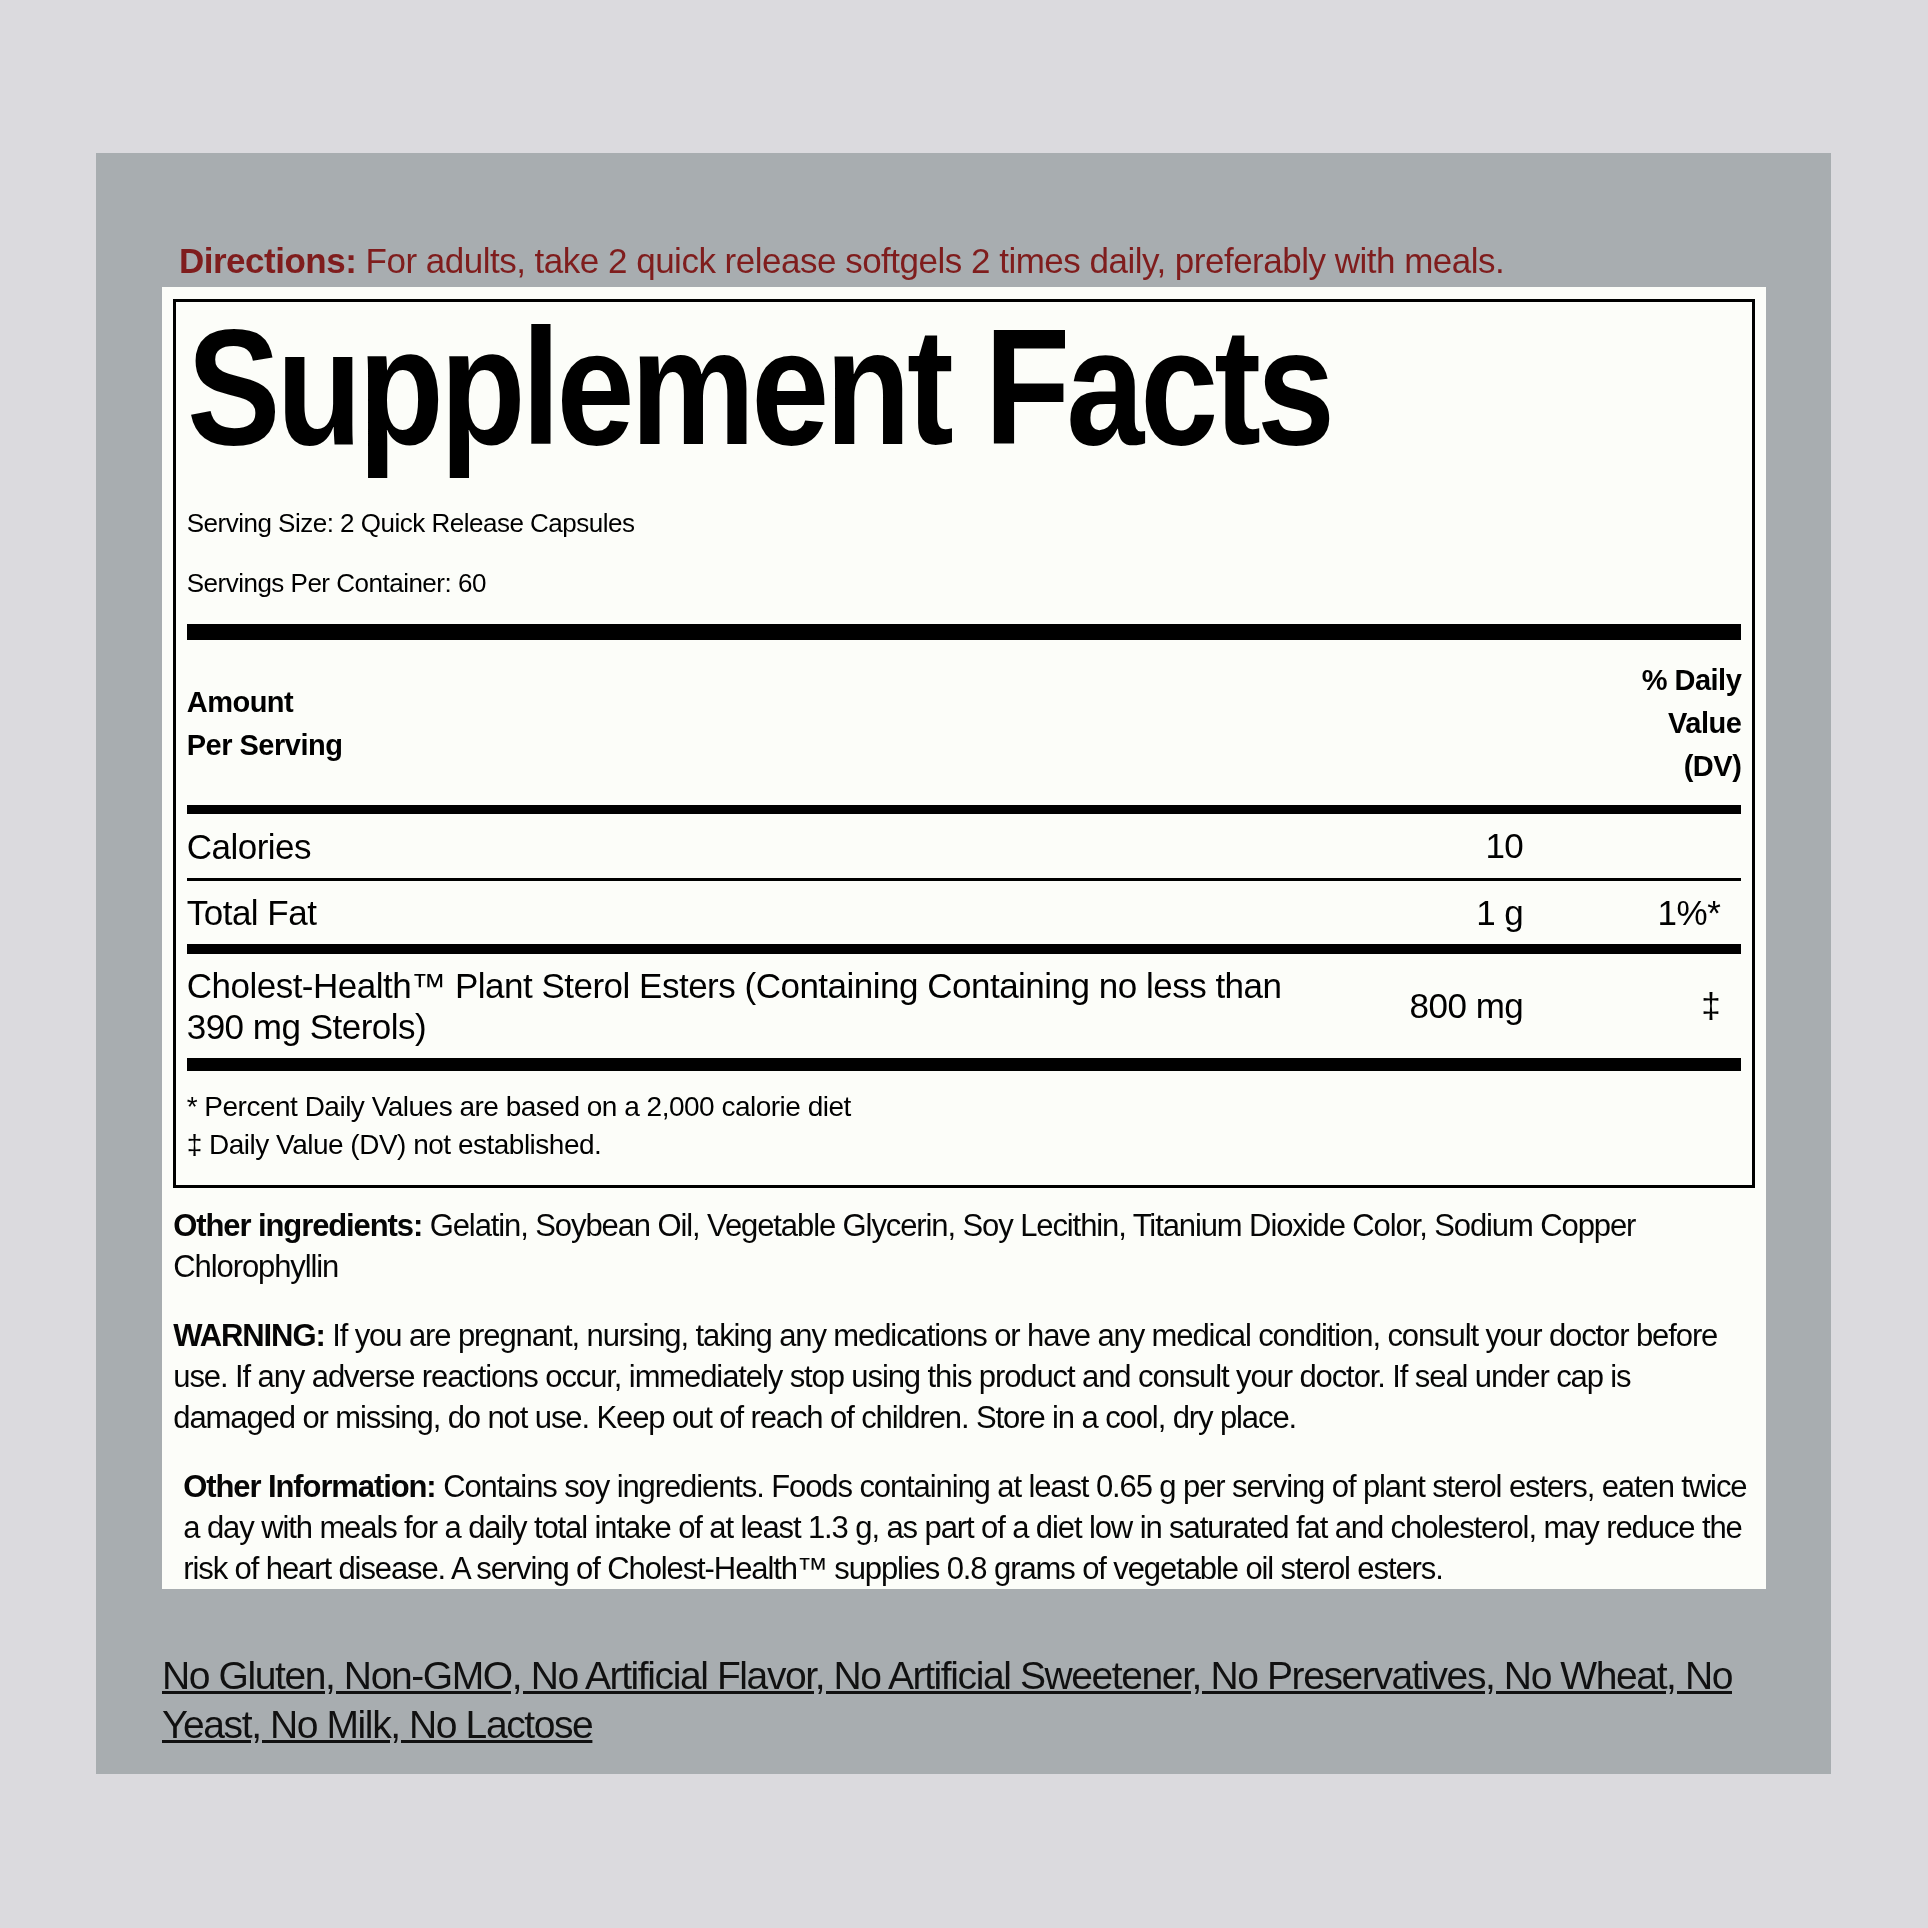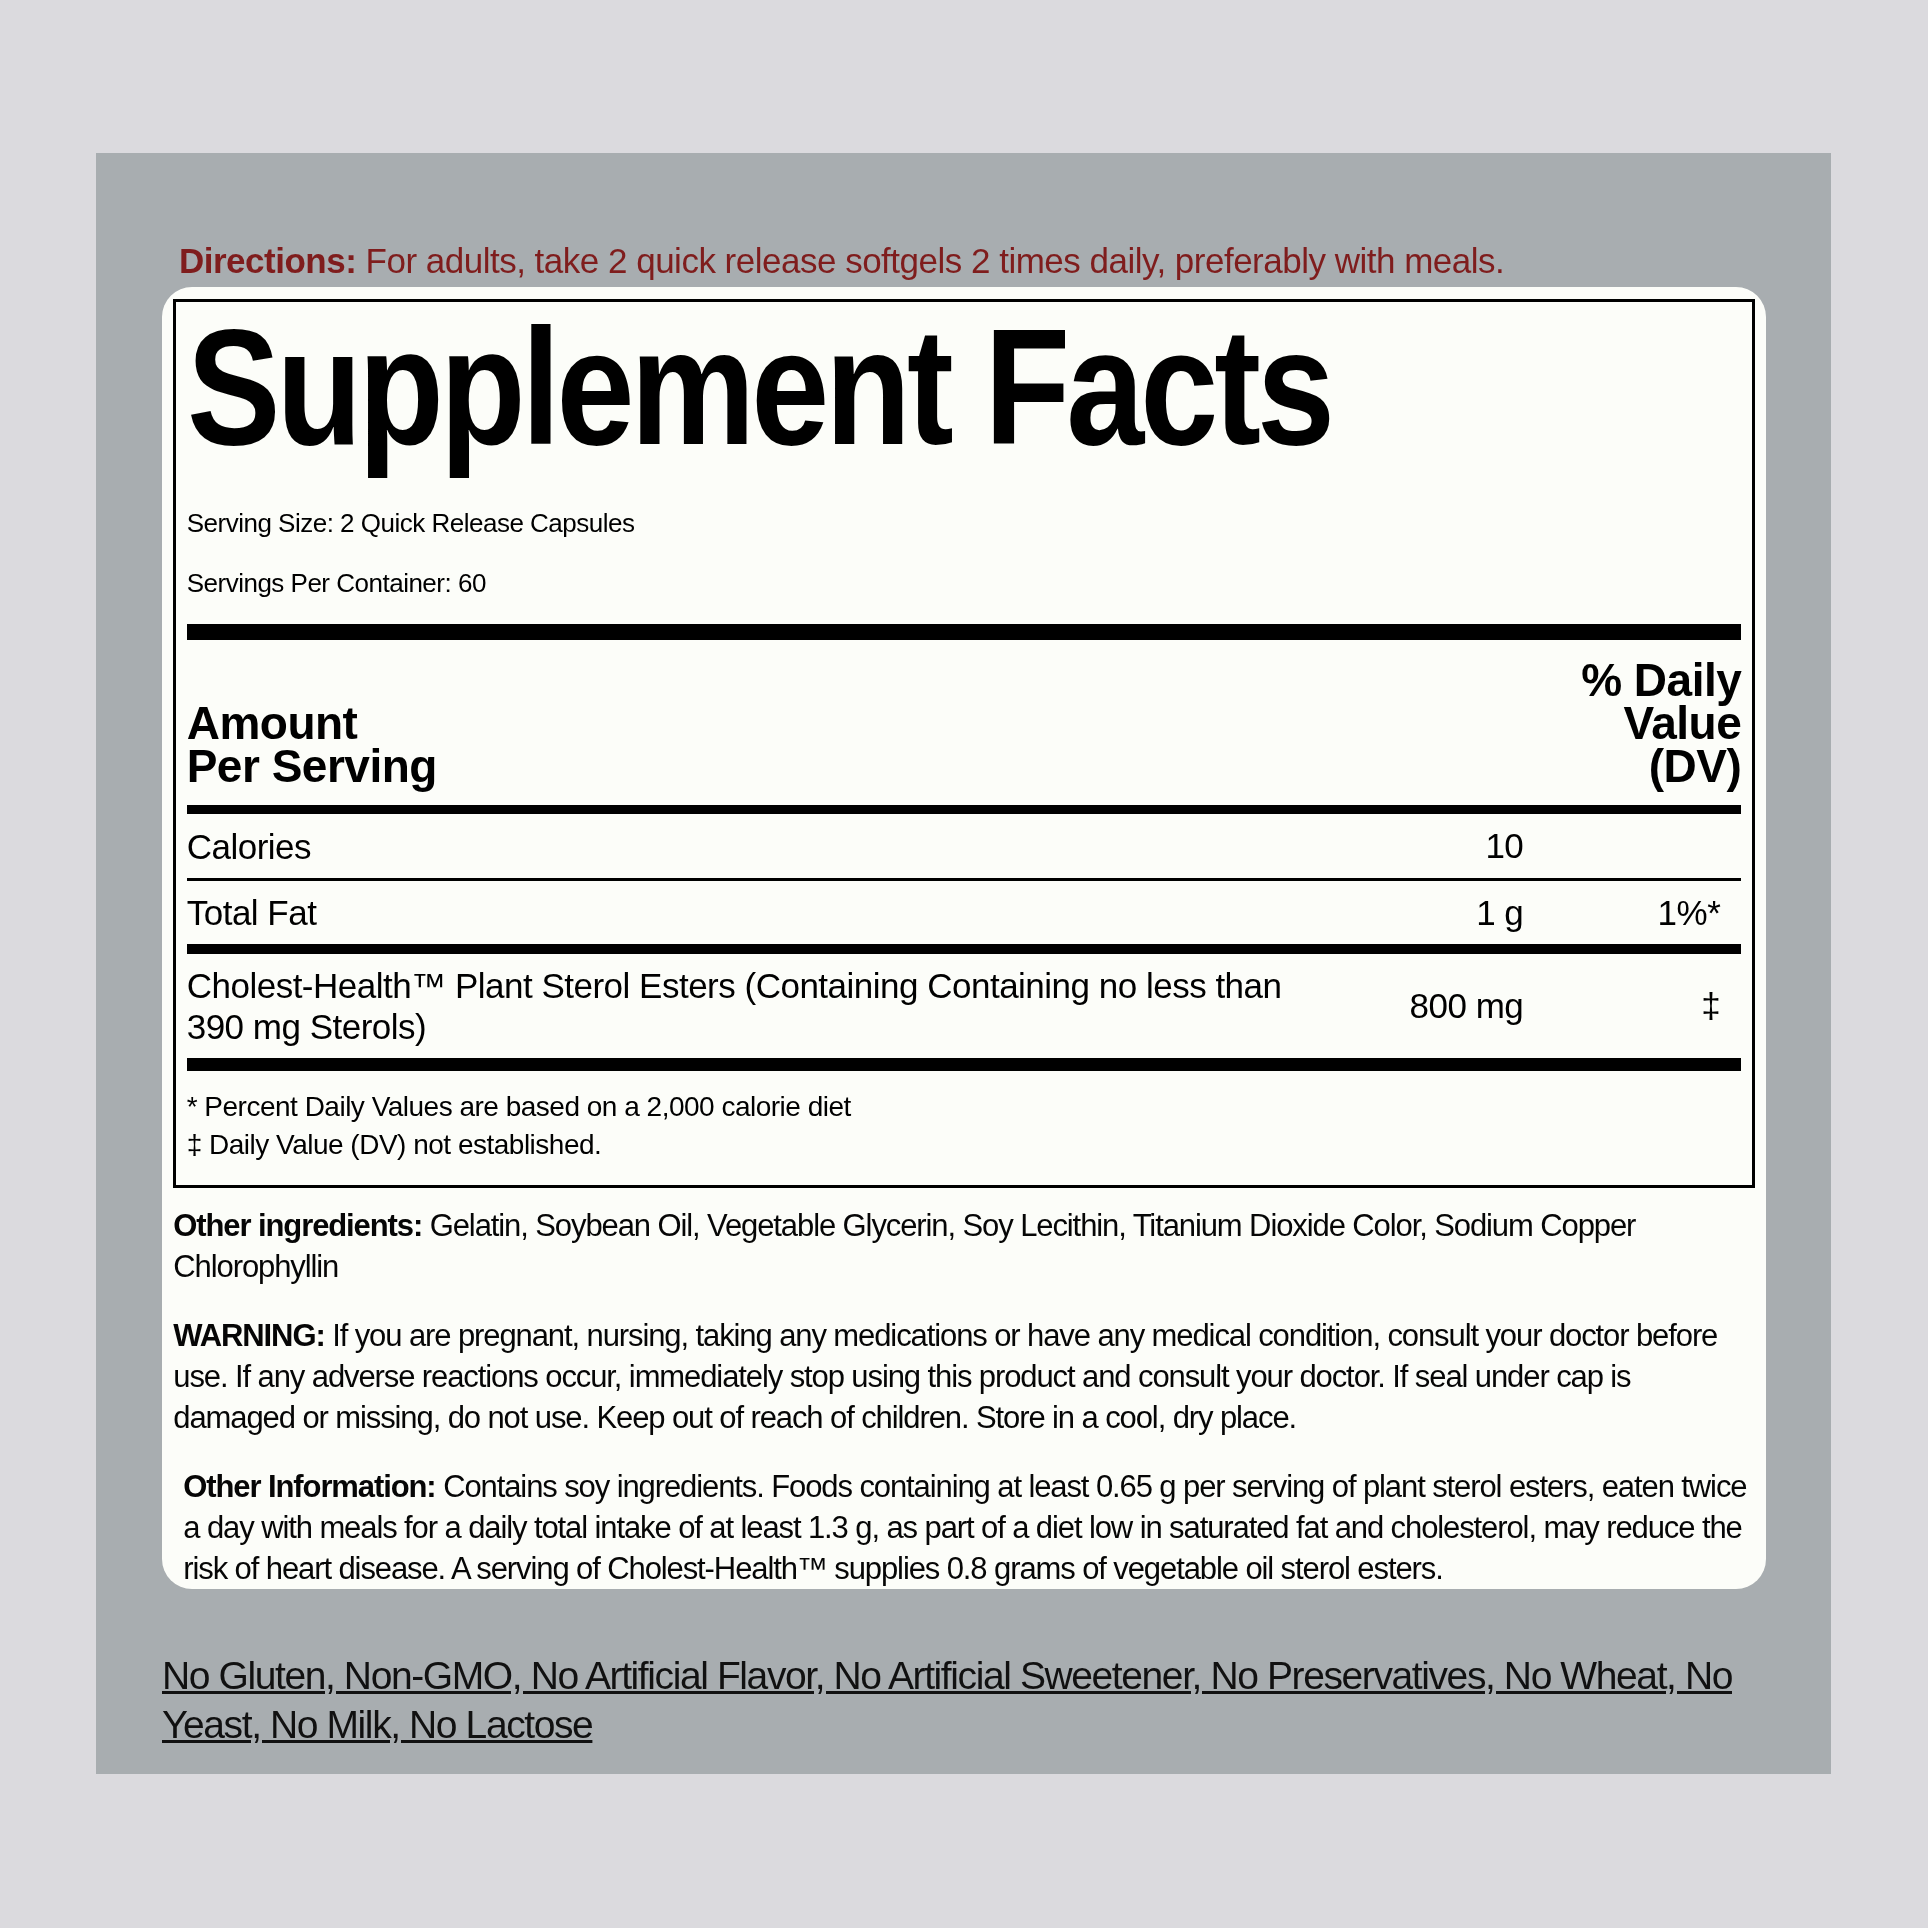--- a/index.html
+++ b/index.html
@@ -21,21 +21,20 @@
     font-size:35px;line-height:41px;letter-spacing:-0.5px;
     color:#7f1d1d;
   }
   .b{font-weight:bold;}
   .white-panel{
     position:absolute;left:66px;top:134px;
     width:1604px;min-height:1293px;
     background:#fcfdf9;
     box-sizing:border-box;
     padding:0 11.3px;
-    border-radius:30px;
   }
   .facts-box{
     border:3.8px solid #000;
     margin-top:12.2px;
     padding:0 10.4px 21px 10.4px;
     background:#fcfdf9;
   }
   .fb-title{
     margin-top:9.4px;
     font-size:165px;
@@ -48,23 +47,23 @@
   }
   .serving-line{font-size:26px;line-height:34px;letter-spacing:-0.5px;}
   .serving-size{margin-top:43px;}
   .servings-per{margin-top:26px;}
   .rule{background:#000;width:100%;}
   .rule-xl{height:16px;margin-top:24.5px;}
   .rule-lg{height:9.4px;}
   .rule-sm{height:2.8px;}
   .rule-xxl{height:12.2px;}
   .header-row{
-    display:flex;justify-content:space-between;align-items:flex-end;
+    display:flex;justify-content:space-between;align-items:center;
     padding:19px 0 17px 0;
-    font-weight:bold;font-size:46px;line-height:43px;letter-spacing:-0.5px;
+    font-weight:bold;font-size:29px;line-height:43px;letter-spacing:-0.5px;
   }
   .header-right{text-align:right;}
   .nrow{
     display:grid;
     grid-template-columns:1fr 188px 218px;
     align-items:center;
     font-size:35px;letter-spacing:-0.5px;
     padding:11.3px 0;
     min-height:36px;
   }

